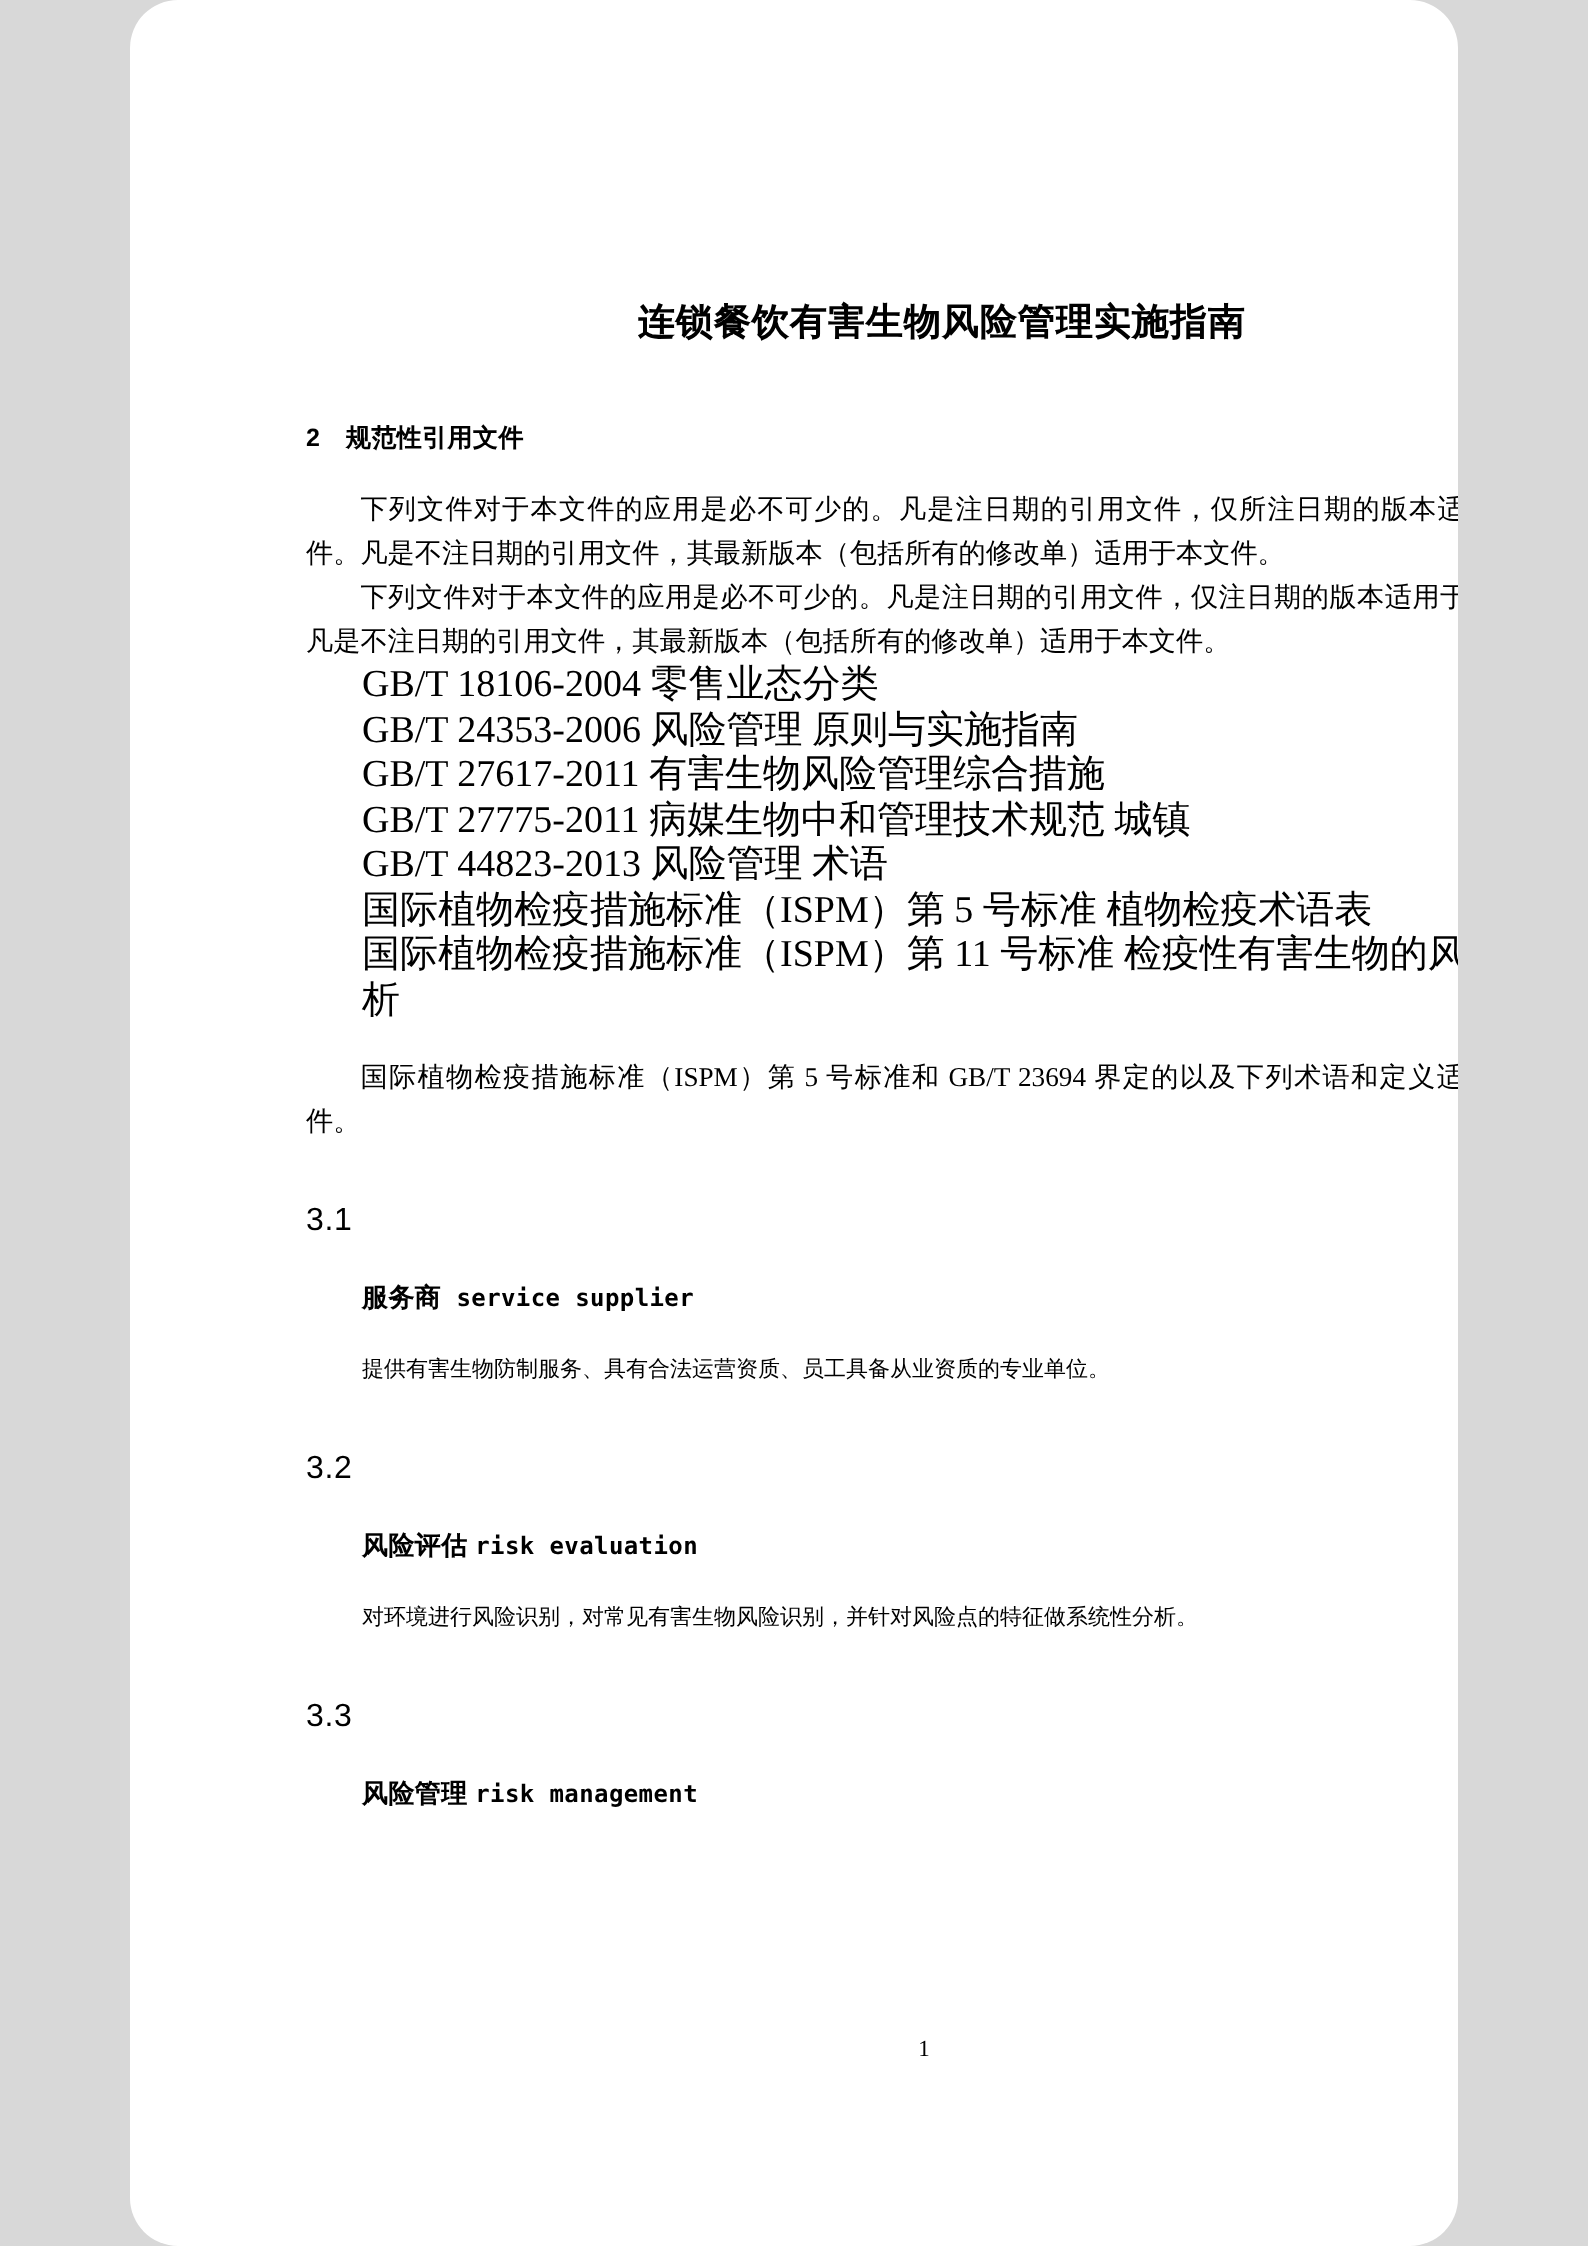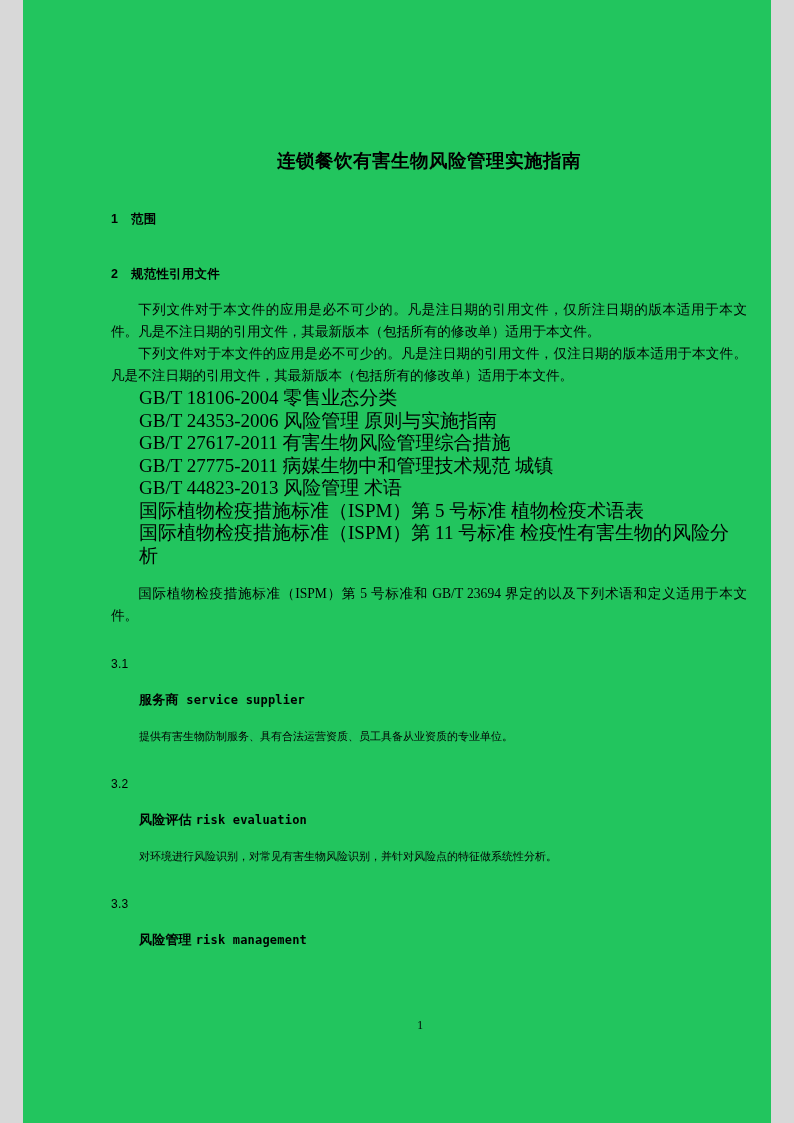--- a/index.html
+++ b/index.html
@@ -1,30 +1,31 @@
 <!DOCTYPE html>
 <html><head>
 <meta charset="utf-8">
 <style>
   html, body {
     margin: 0;
     padding: 0;
     background: #d8d8d8;
   }
   .page {
-    width: 748px;
+    width: 664px;
     height: 1123px;
-    background: #22c55e;
+    background: #ffffff;
     margin: 0 auto;
     position: relative;
     box-sizing: border-box;
     padding: 0;
     font-family: "Liberation Serif", "DejaVu Serif", serif;
     color: #000;
     overflow: hidden;
+    border-radius: 24px;
   }
   .content {
     position: absolute;
     left: 88px;
     top: 0;
     width: 636px;
   }
   .doc-title {
     text-align: center;
     font-family: "Liberation Sans", "DejaVu Sans", sans-serif;
@@ -59,21 +60,21 @@
     margin-top: 16px;
   }
   .list-line {
     font-size: 19px;
     line-height: 22.5px;
     margin: 0;
     padding-left: 28px;
   }
   .term-num {
     font-family: "Liberation Sans", "DejaVu Sans", sans-serif;
-    font-size: 12px;
+    font-size: 16px;
     margin-top: 30px;
     margin-bottom: 0;
     letter-spacing: 0.3px;
   }
   .term-name {
     font-family: "Liberation Sans", "DejaVu Sans", sans-serif;
     font-weight: bold;
     font-size: 13px;
     margin-top: 20px;
     margin-bottom: 0;
@@ -104,23 +105,20 @@
   }
 </style>
 </head>
 <body>
 
 <div class="page">
   <div class="content">
 
     <h1 class="doc-title">连锁餐饮有害生物风险管理实施指南</h1>
 
-    <div class="sec-heading">
-      <span class="num">1</span><span>范围</span>
-    </div>
 
     <div class="sec-heading">
       <span class="num">2</span><span>规范性引用文件</span>
     </div>
     <p class="para indent2 block-first">下列文件对于本文件的应用是必不可少的。凡是注日期的引用文件，仅所注日期的版本适用于本文件。凡是不注日期的引用文件，其最新版本（包括所有的修改单）适用于本文件。</p>
     <p class="para indent2">下列文件对于本文件的应用是必不可少的。凡是注日期的引用文件，仅注日期的版本适用于本文件。凡是不注日期的引用文件，其最新版本（包括所有的修改单）适用于本文件。</p>
 
     <div class="list-line">GB/T 18106-2004 零售业态分类</div>
     <div class="list-line">GB/T 24353-2006 风险管理 原则与实施指南</div>
     <div class="list-line">GB/T 27617-2011 有害生物风险管理综合措施</div>

